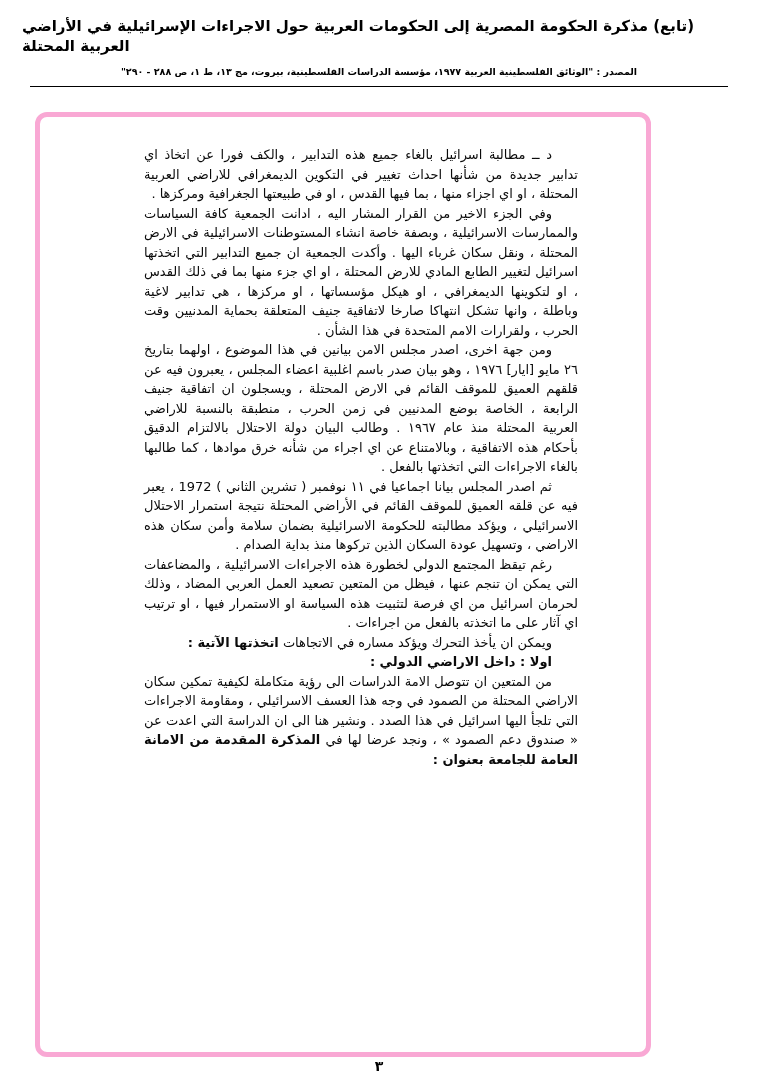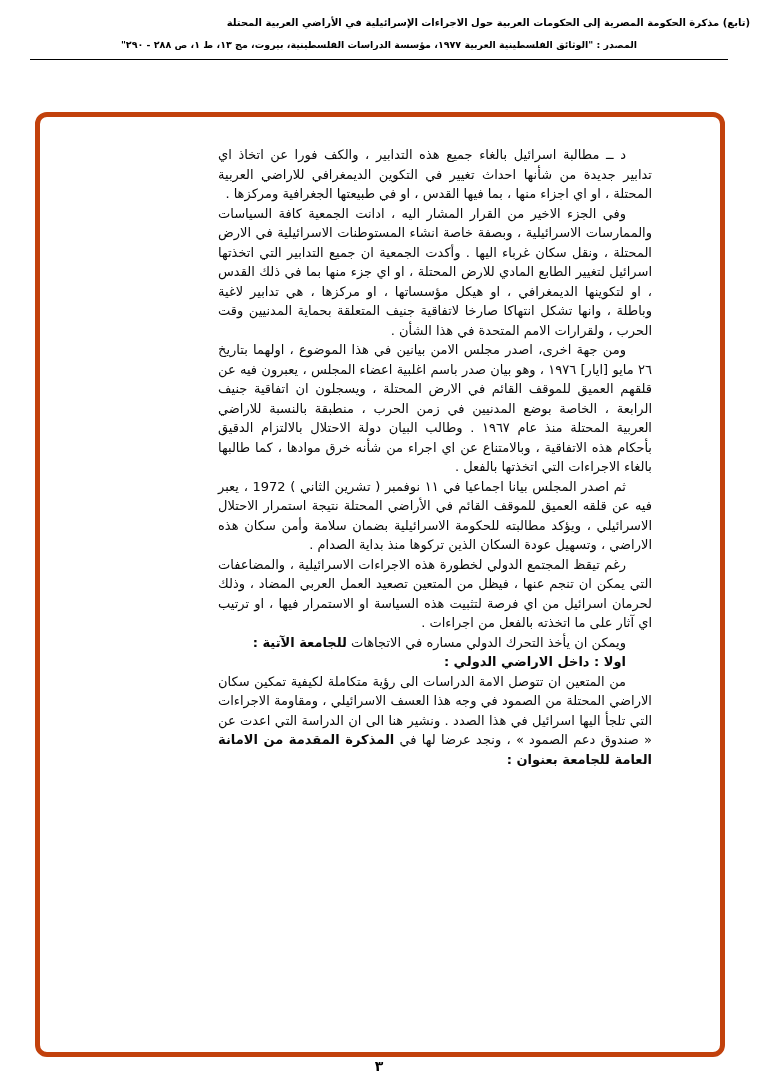--- a/index.html
+++ b/index.html
@@ -14,26 +14,26 @@
     background: #ffffff;
     font-family: "DejaVu Sans", sans-serif;
     overflow: hidden;
   }
   .hdr {
     padding-top: 16px;
   }
   .title {
     direction: rtl;
     unicode-bidi: plaintext;
-    text-align: right;
+    text-align: left;
     font-weight: bold;
-    font-size: 10px;
+    font-size: 15px;
     line-height: 1.35;
     color: #000000;
-    padding: 0 8px;
+    padding: 0 22px;
   }
   .source {
     direction: rtl;
     unicode-bidi: plaintext;
     text-align: center;
     font-weight: bold;
     font-size: 9.5px;
     color: #000000;
     margin-top: 9px;
     padding: 0 30px;
@@ -42,23 +42,23 @@
   }
   .rule {
     border: none;
     border-top: 1.5px solid #000000;
     margin: 9px 30px 0 30px;
   }
   .frame {
     position: absolute;
     left: 35px;
     top: 112px;
-    width: 690px;
+    width: 616px;
     height: 945px;
-    border: 5px solid #c2410c;
+    border: 5px solid #f9a8d4;
     border-radius: 12px;
     background: #ffffff;
     box-sizing: border-box;
   }
   .column {
     position: absolute;
     top: 28px;
     right: 68px;
     width: 434px;
     direction: rtl;
@@ -96,21 +96,21 @@
     <hr class="rule">
   </div>
 
   <div class="frame">
     <div class="column">
       <p>د ــ مطالبة اسرائيل بالغاء جميع هذه التدابير ، والكف فورا عن اتخاذ اي تدابير جديدة من شأنها احداث تغيير في التكوين الديمغرافي للاراضي العربية المحتلة ، او اي اجزاء منها ، بما فيها القدس ، او في طبيعتها الجغرافية ومركزها .</p>
       <p>وفي الجزء الاخير من القرار المشار اليه ، ادانت الجمعية كافة السياسات والممارسات الاسرائيلية ، وبصفة خاصة انشاء المستوطنات الاسرائيلية في الارض المحتلة ، ونقل سكان غرباء اليها . وأكدت الجمعية ان جميع التدابير التي اتخذتها اسرائيل لتغيير الطابع المادي للارض المحتلة ، او اي جزء منها بما في ذلك القدس ، او لتكوينها الديمغرافي ، او هيكل مؤسساتها ، او مركزها ، هي تدابير لاغية وباطلة ، وانها تشكل انتهاكا صارخا لاتفاقية جنيف المتعلقة بحماية المدنيين وقت الحرب ، ولقرارات الامم المتحدة في هذا الشأن .</p>
       <p>ومن جهة اخرى، اصدر مجلس الامن بيانين في هذا الموضوع ، اولهما بتاريخ ٢٦ مايو [ايار] ١٩٧٦ ، وهو بيان صدر باسم اغلبية اعضاء المجلس ، يعبرون فيه عن قلقهم العميق للموقف القائم في الارض المحتلة ، ويسجلون ان اتفاقية جنيف الرابعة ، الخاصة بوضع المدنيين في زمن الحرب ، منطبقة بالنسبة للاراضي العربية المحتلة منذ عام ١٩٦٧ . وطالب البيان دولة الاحتلال بالالتزام الدقيق بأحكام هذه الاتفاقية ، وبالامتناع عن اي اجراء من شأنه خرق موادها ، كما طالبها بالغاء الاجراءات التي اتخذتها بالفعل .</p>
       <p>ثم اصدر المجلس بيانا اجماعيا في ١١ نوفمبر ( تشرين الثاني ) 1972 ، يعبر فيه عن قلقه العميق للموقف القائم في الأراضي المحتلة نتيجة استمرار الاحتلال الاسرائيلي ، ويؤكد مطالبته للحكومة الاسرائيلية بضمان سلامة وأمن سكان هذه الاراضي ، وتسهيل عودة السكان الذين تركوها منذ بداية الصدام .</p>
       <p>رغم تيقظ المجتمع الدولي لخطورة هذه الاجراءات الاسرائيلية ، والمضاعفات التي يمكن ان تنجم عنها ، فيظل من المتعين تصعيد العمل العربي المضاد ، وذلك لحرمان اسرائيل من اي فرصة لتثبيت هذه السياسة او الاستمرار فيها ، او ترتيب اي آثار على ما اتخذته بالفعل من اجراءات .</p>
-      <p><span>ويمكن ان يأخذ التحرك الدولي مساره في الاتجاهات</span> <span class="bold">للجامعة الآتية :</span></p>
+      <p><span>ويمكن ان يأخذ التحرك ويؤكد مساره في الاتجاهات</span> <span class="bold">اتخذتها الآتية :</span></p>
       <p class="bold">اولا : داخل الاراضي الدولي :</p>
       <p><span>من المتعين ان تتوصل الامة الدراسات الى رؤية متكاملة لكيفية تمكين سكان الاراضي المحتلة من الصمود في وجه هذا العسف الاسرائيلي ، ومقاومة الاجراءات التي تلجأ اليها اسرائيل في هذا الصدد . ونشير هنا الى ان الدراسة التي اعدت عن « صندوق دعم الصمود » ، ونجد عرضا لها في</span> <span class="bold">المذكرة المقدمة من الامانة العامة للجامعة بعنوان :</span></p>
     </div>
   </div>
 
   <div class="pagenum">٣</div>
 
 </div>
 
 </body></html>

